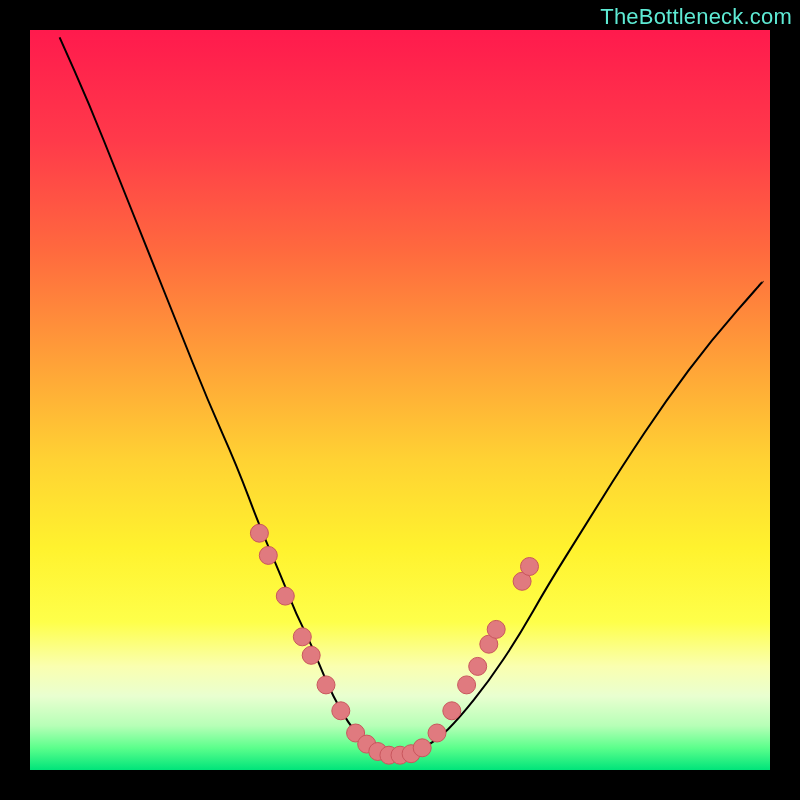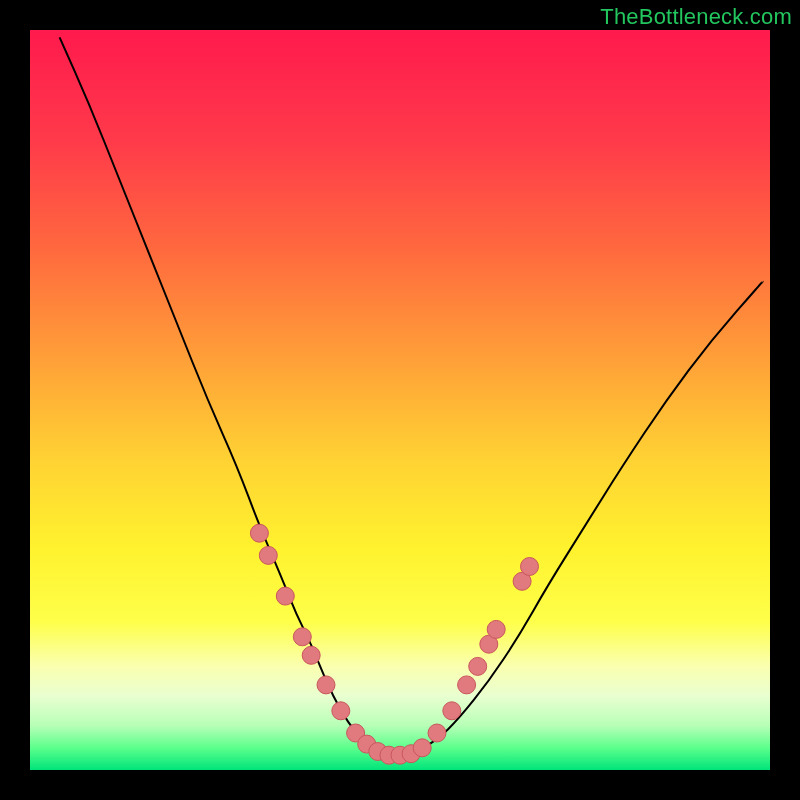--- a/index.html
+++ b/index.html
@@ -26,21 +26,21 @@
     overflow: hidden;
   }
   .gradient {
     position: absolute;
     left: 0; top: 0; width: 100%; height: 100%;
   }
   .watermark {
     position: absolute;
     top: 4px;
     right: 8px;
-    color: #22c55e;
+    color: #5eead4;
     font-size: 22px;
     font-weight: 500;
     letter-spacing: 0.2px;
     user-select: none;
   }
   svg { display: block; }
 </style>
 </head>
 <body>
 

